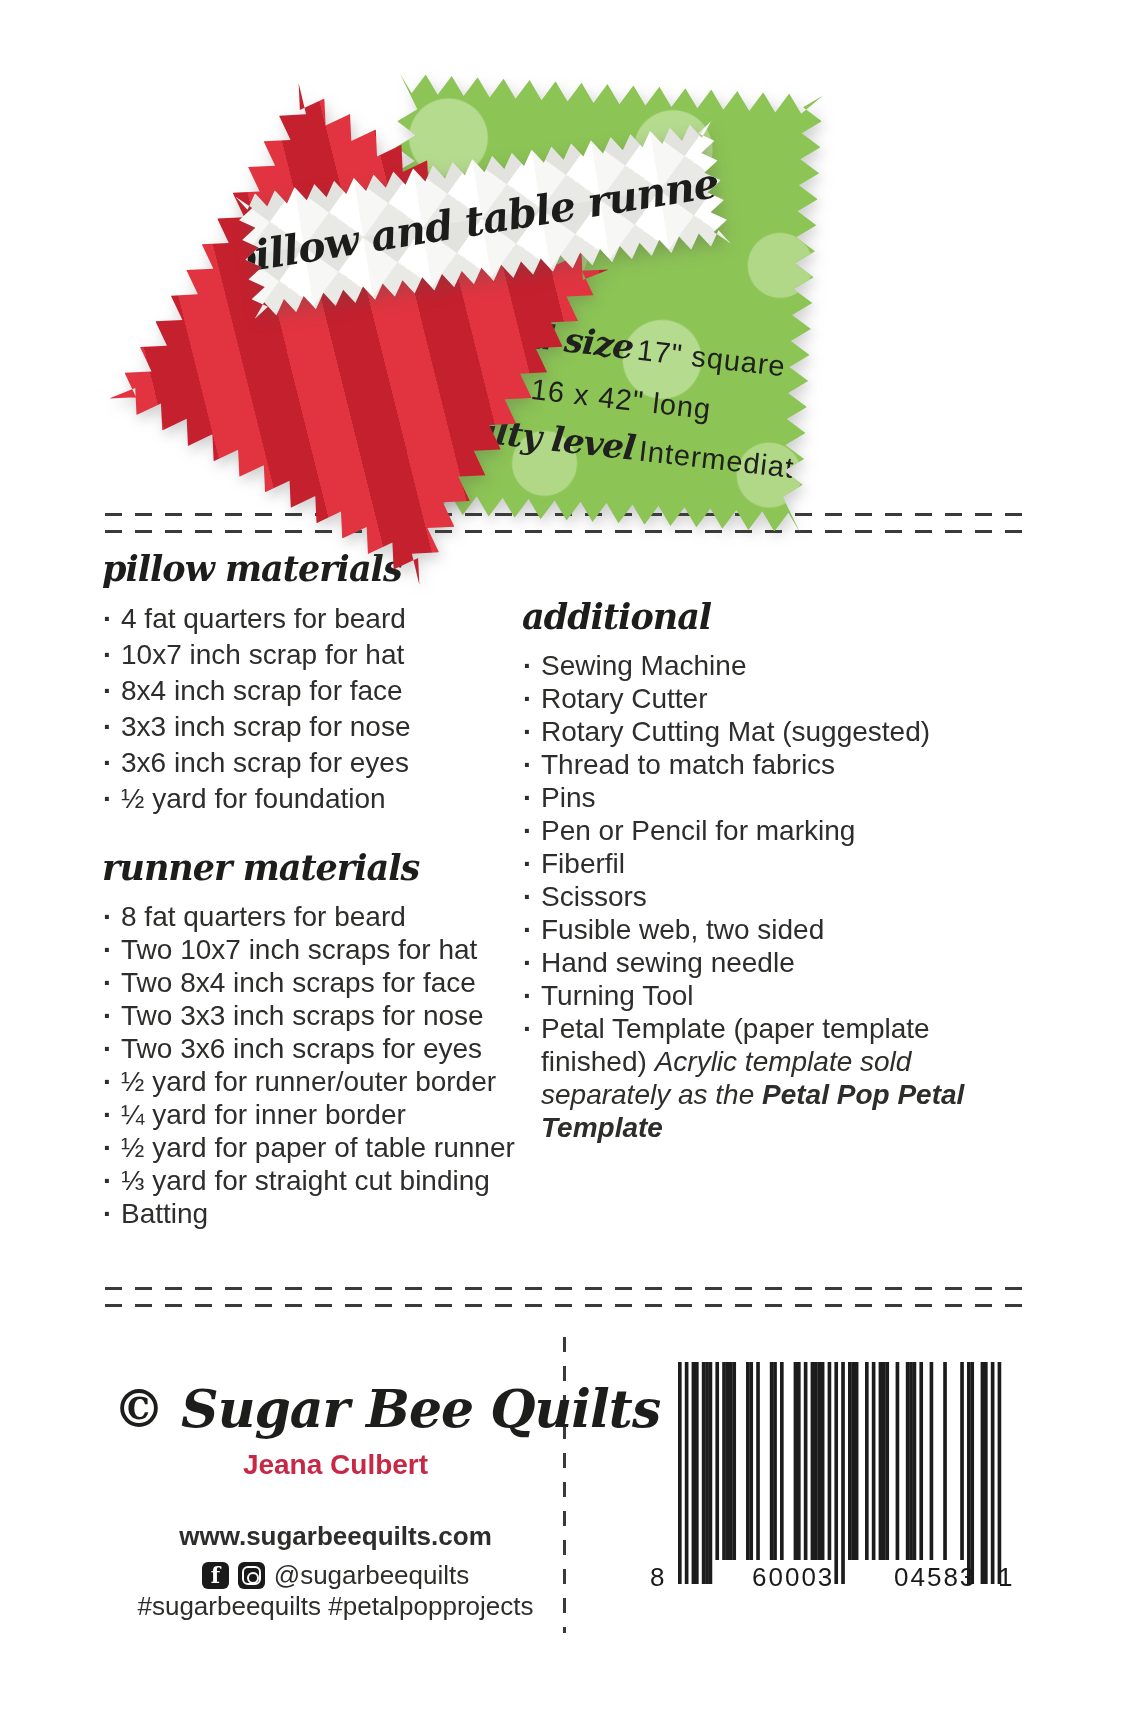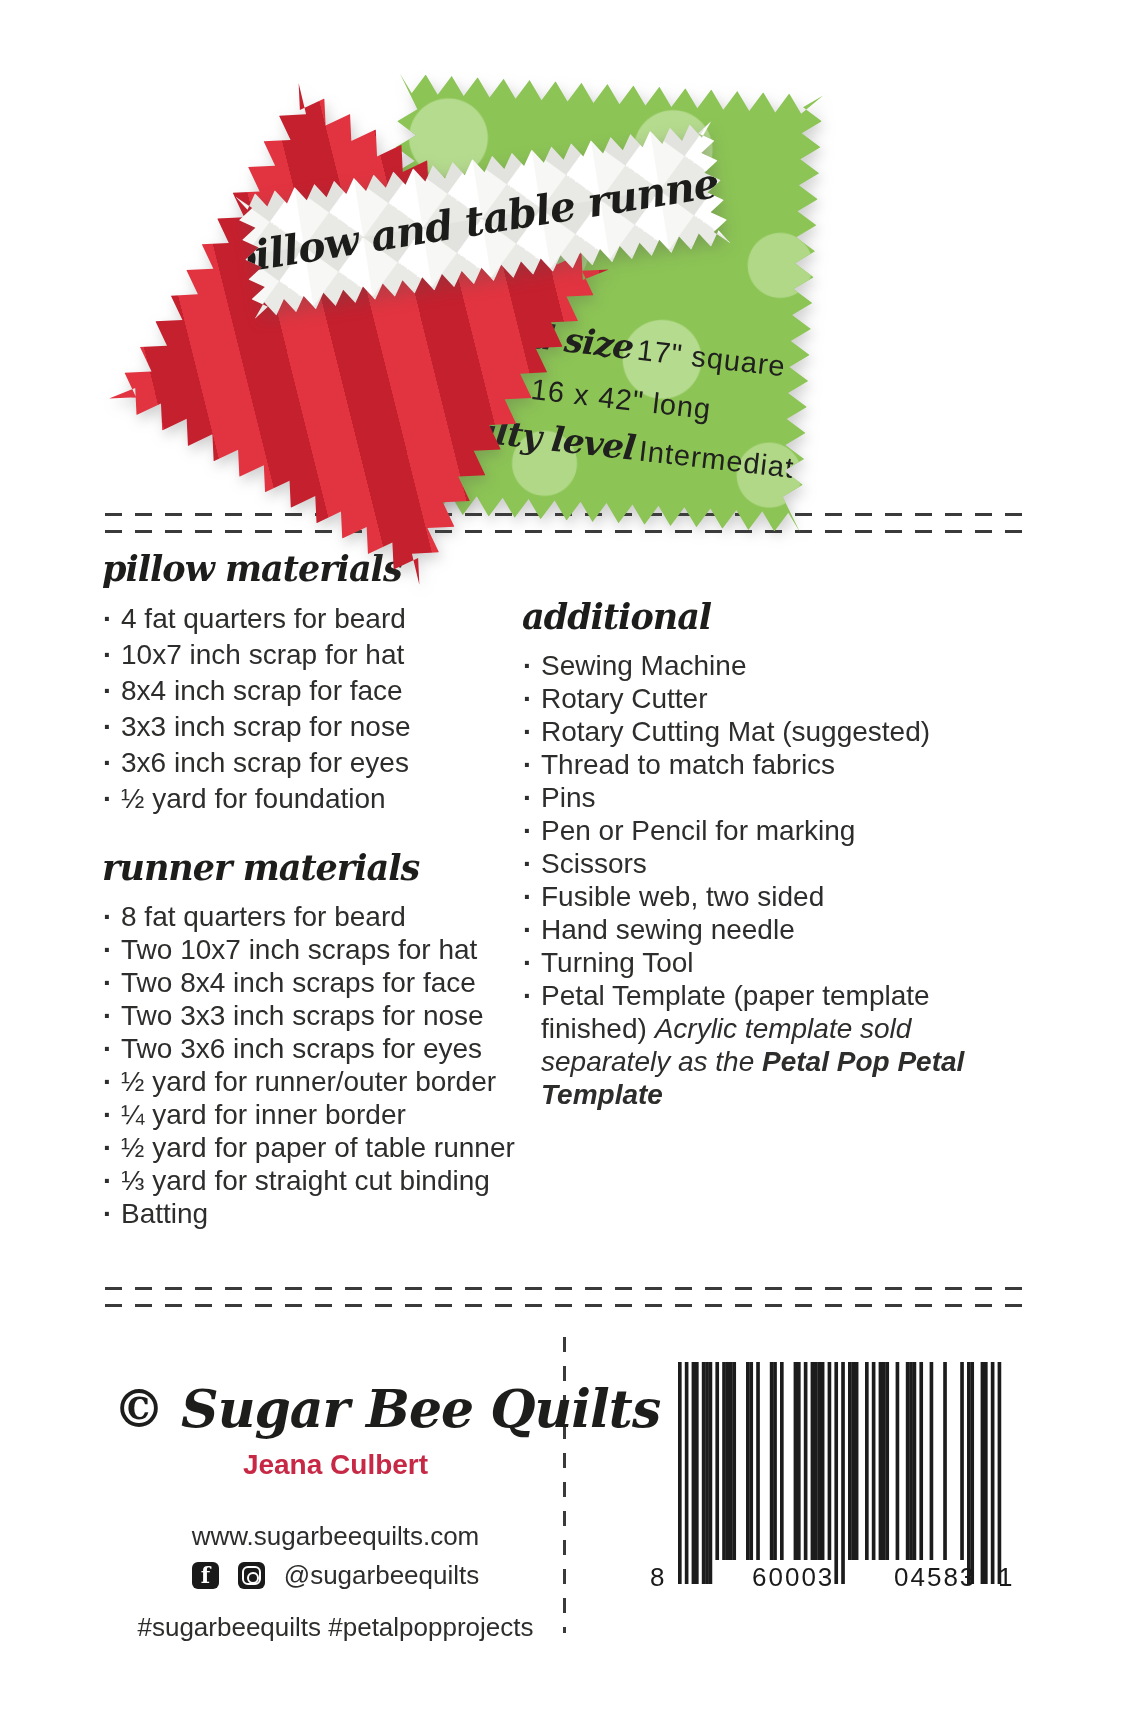--- a/index.html
+++ b/index.html
@@ -66,23 +66,23 @@
   ul.mats li::before { content:"·"; position:absolute; left:3px; font-weight:bold; }
   #pillow-list li { line-height:36px; }
   #runner-list li, #add-list li { line-height:33px; }
   .it { font-style:italic; }
   .bi { font-style:italic; font-weight:bold; }
 
   
   #brand { position:absolute; left:113px; top:1378px; width:445px; text-align:center; }
   #logo { font-size:52px; color:#1d1d1b; white-space:nowrap; }
   #author { margin-top:10px; font-size:28px; font-weight:bold; color:#c62845; }
-  #website { margin-top:40px; font-size:26px; }
-  #social { margin-top:8px; font-size:26px; display:flex; align-items:center; justify-content:center; gap:19px; }
-  #hashtags { margin-top:21px; font-size:26px; }
+  #website { margin-top:40px; font-size:26px;font-weight:bold; }
+  #social { margin-top:8px; font-size:26px; display:flex; align-items:center; justify-content:center; gap:9px; }
+  #hashtags { margin-top:0; font-size:26px; }
   .sicon { display:inline-block; width:27px; height:27px; background:#1a1a1a; border-radius:6px; position:relative; }
   .fb::after { content:"f"; position:absolute; left:9px; top:0px; font-weight:bold; font-size:22px;
     color:#fff; font-family:"DejaVu Serif", serif; }
   .ig::after { content:""; position:absolute; inset:4px; border:2.5px solid #fff; border-radius:6px; }
   .ig::before { content:""; position:absolute; left:9.5px; top:9.5px; width:8px; height:8px;
     border:2px solid #fff; border-radius:50%; z-index:1; }
 
   
   #barcode { position:absolute; left:650px; top:1362px; width:360px; height:240px; }
   #bars-svg { position:absolute; left:28px; top:0; }
@@ -154,20 +154,21 @@
 
 <div class="col" id="col-right">
   <h2 class="sec script">additional</h2>
   <ul class="mats" id="add-list">
     <li>Sewing Machine</li>
     <li>Rotary Cutter</li>
     <li>Rotary Cutting Mat (suggested)</li>
     <li>Thread to match fabrics</li>
     <li>Pins</li>
     <li>Pen or Pencil for marking</li>
+    <li>Fiberfil</li>
     <li>Scissors</li>
     <li>Fusible web, two sided</li>
     <li>Hand sewing needle</li>
     <li>Turning Tool</li>
     <li>
       <span>Petal Template (paper template finished) </span><span class="it">Acrylic template sold separately as the </span><span class="bi">Petal Pop Petal Template</span>
     </li>
   </ul>
 </div>
 

